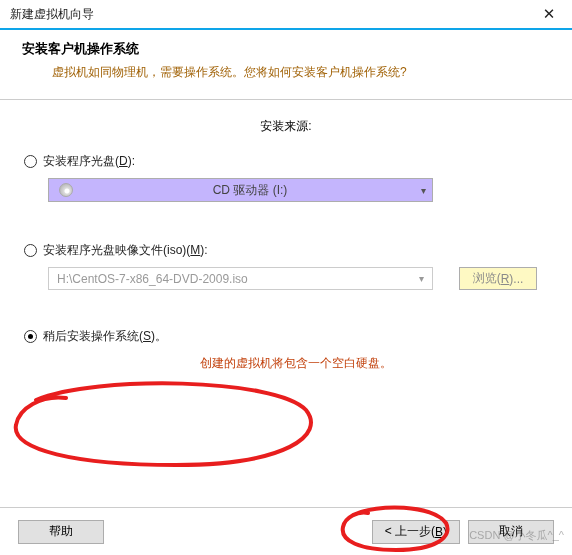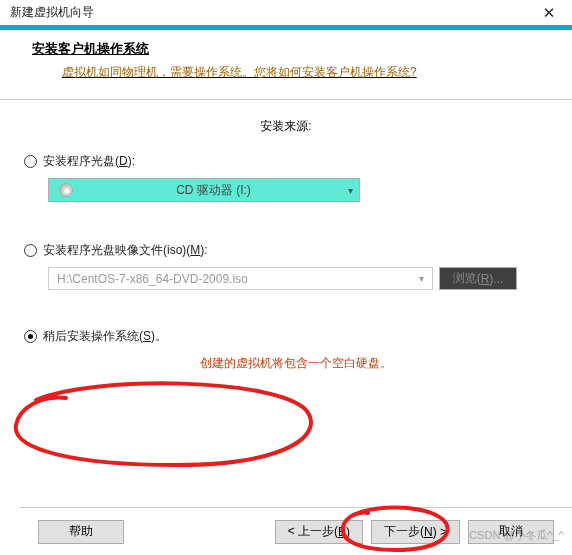--- a/index.html
+++ b/index.html
@@ -11,33 +11,32 @@
     height: 555px;
     position: relative;
     overflow: hidden;
   }
   .titlebar {
     display: flex;
     justify-content: space-between;
     align-items: center;
     height: 30px;
     padding: 0 0 0 10px;
-    border-bottom: 5px solid #0ea5e9;
+    border-bottom: 2px solid #0ea5e9;
   }
   .titlebar .title { font-size: 12px; color: #222; }
   .close-btn {
     width: 46px; height: 30px;
     display: flex; align-items: center; justify-content: center;
     font-size: 15px; color: #222;
   }
 
   .header {
-    padding: 10px 20px 18px 32px;
+    padding: 10px 20px 18px 22px;
     border-bottom: 1px solid #ccc;
-    text-decoration: underline;
   }
   .header h2 { font-size: 13px; font-weight: bold; color: #000; margin-bottom: 6px; }
   .header p { font-size: 12px; color: #a16207; padding-left: 30px; }
 
   .content {
     padding: 18px 24px 10px 24px;
     text-align: center;
   }
   .section-label { font-size: 12px; color: #000; margin-bottom: 18px; }
   .option-row {
@@ -56,25 +55,25 @@
     justify-content: center;
     background: #fff;
   }
   .radio.selected::after {
     content: "";
     width: 5px; height: 5px;
     background: #000;
     border-radius: 50%;
   }
   .combo {
-    width: 312px;
+    width: 385px;
     height: 24px;
     margin-left: 24px;
     margin-top: 4px;
-    background: #5eead4;
+    background: #c4b5fd;
     border: 1px solid #adadad;
     display: flex;
     align-items: center;
     justify-content: space-between;
     padding: 0 6px 0 10px;
     color: #444;
     font-size: 12px;
   }
   .combo .disc-icon {
     width: 14px; height: 14px;
@@ -82,37 +81,37 @@
     background: radial-gradient(circle at 7px 7px, #fff 2px, #dcdcdc 3px, #bcbcbc 7px);
     border: 1px solid #aaa;
     margin-right: 6px;
     flex: 0 0 auto;
   }
   .combo .text { flex: 1; }
   .combo .chev { font-size: 10px; color: #555; }
 
   .path-row {
     display: flex; align-items: center;
-    margin-left: 24px; margin-top: 4px; gap: 6px;
+    margin-left: 24px; margin-top: 4px; gap: 26px;
   }
   .path-input {
     width: 385px; height: 23px;
     border: 1px solid #ccc;
     background: #fff;
     color: #9a9a9a;
     font-size: 12px;
     padding: 0 8px;
     display: flex;
     align-items: center;
     justify-content: space-between;
   }
   .path-input .chev { font-size: 10px; color: #999; }
   .browse-btn {
     width: 78px; height: 23px;
-    background: #404040;
+    background: #fef9c3;
     border: 1px solid #adadad;
     color: #8a8a8a;
     font-size: 12px;
     display: flex; align-items: center; justify-content: center;
   }
 
   .option-block { margin-bottom: 38px; position: relative; }
   .option-block.third { margin-bottom: 0; }
   .option-desc {
     margin-left: 20px;
@@ -123,21 +122,20 @@
 
   .footer {
     position: absolute;
     bottom: 0; left: 0; right: 0;
     border-top: 1px solid #ccc;
     height: 48px;
     display: flex;
     align-items: center;
     padding: 0 18px;
     gap: 8px;
-    margin-left: 20px;
   }
   .footer .spacer { flex: 1; }
   .btn {
     height: 24px;
     min-width: 86px;
     border: 1px solid #adadad;
     background: #e1e1e1;
     font-size: 12px;
     color: #000;
     padding: 0 12px;
@@ -237,25 +235,20 @@
   <div class="btn">
     <span>帮助</span>
   </div>
   <div class="spacer"></div>
   <div class="btn">
     <span>&lt; 上一步(</span>
       <span class="underline">B</span>
       <span>)</span>
   </div>
   <div class="btn">
-    <span>下一步(</span>
-      <span class="underline">N</span>
-      <span>) &gt;</span>
-  </div>
-  <div class="btn">
     <span>取消</span>
   </div>
 </div>
 
 <svg class="redcircle2" viewBox="0 0 114 48">
   <path d="M 15,10 C 40,-2 95,0 108,18 C 115,32 98,45 58,45 C 22,45 2,36 5,22 C 7,12 20,6 30,8" stroke="#e81e1e" stroke-width="4" fill="none" stroke-linecap="round"></path>
 </svg>
 
 <div class="watermark">CSDN @小冬瓜^_^</div>
 

